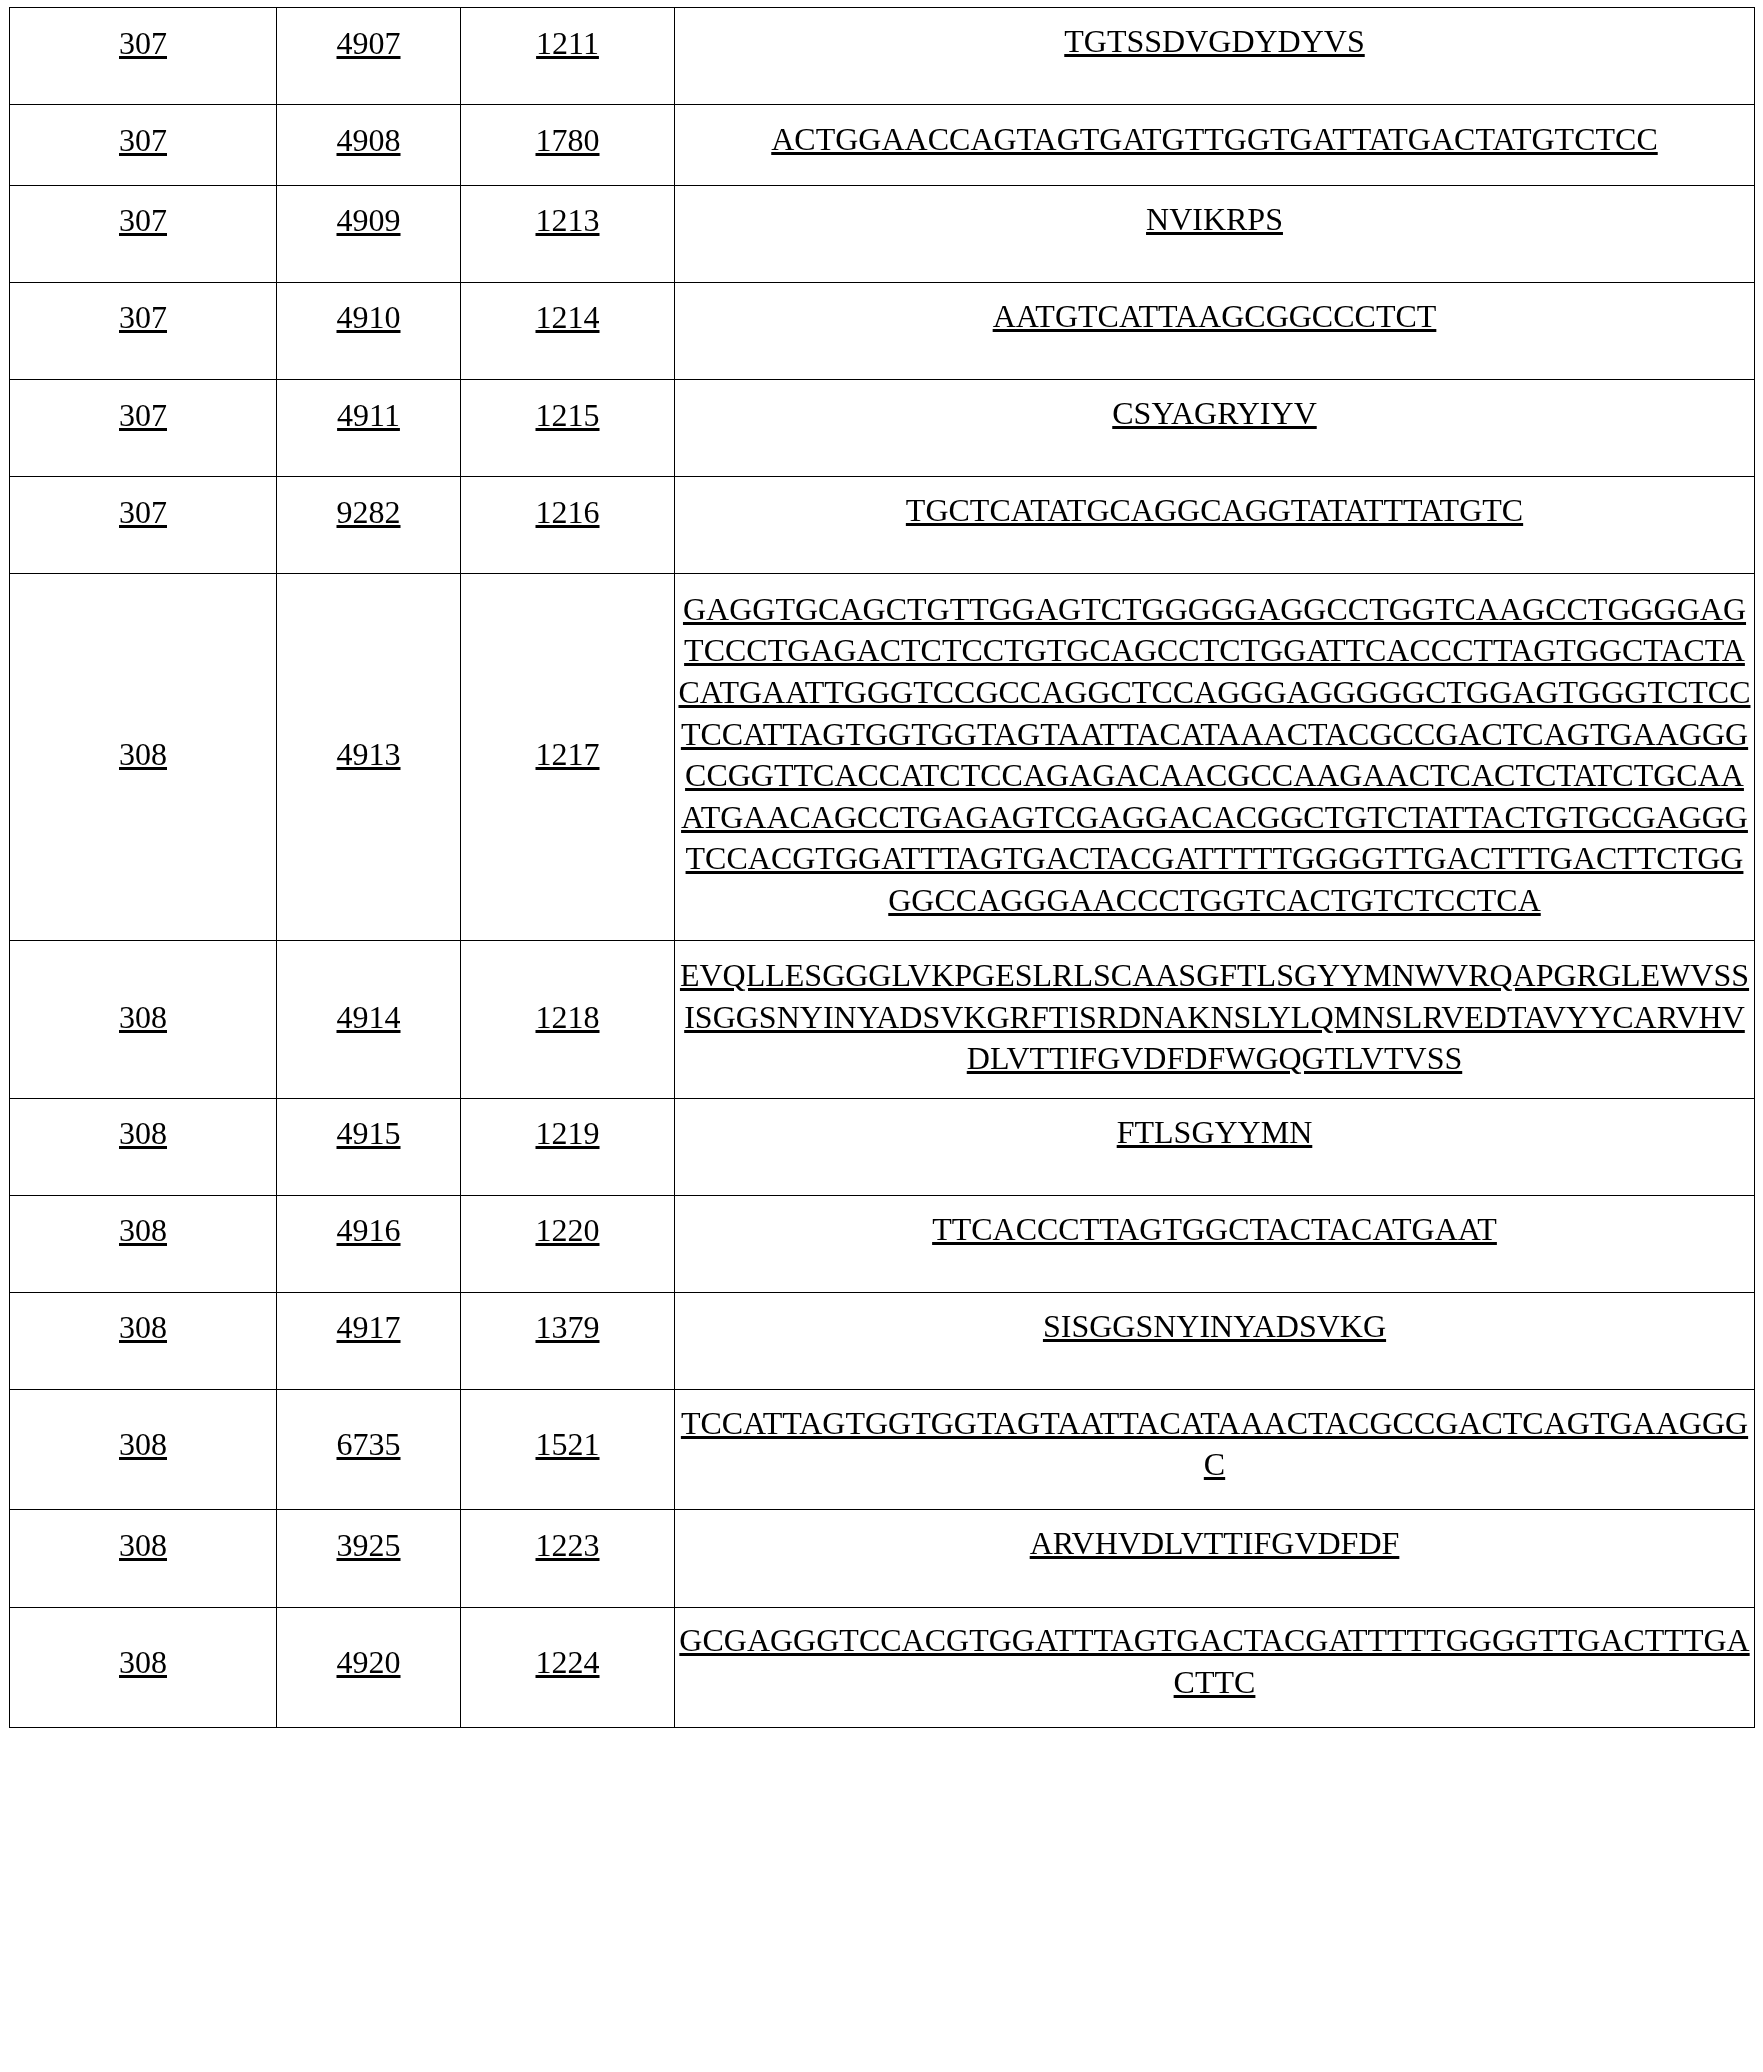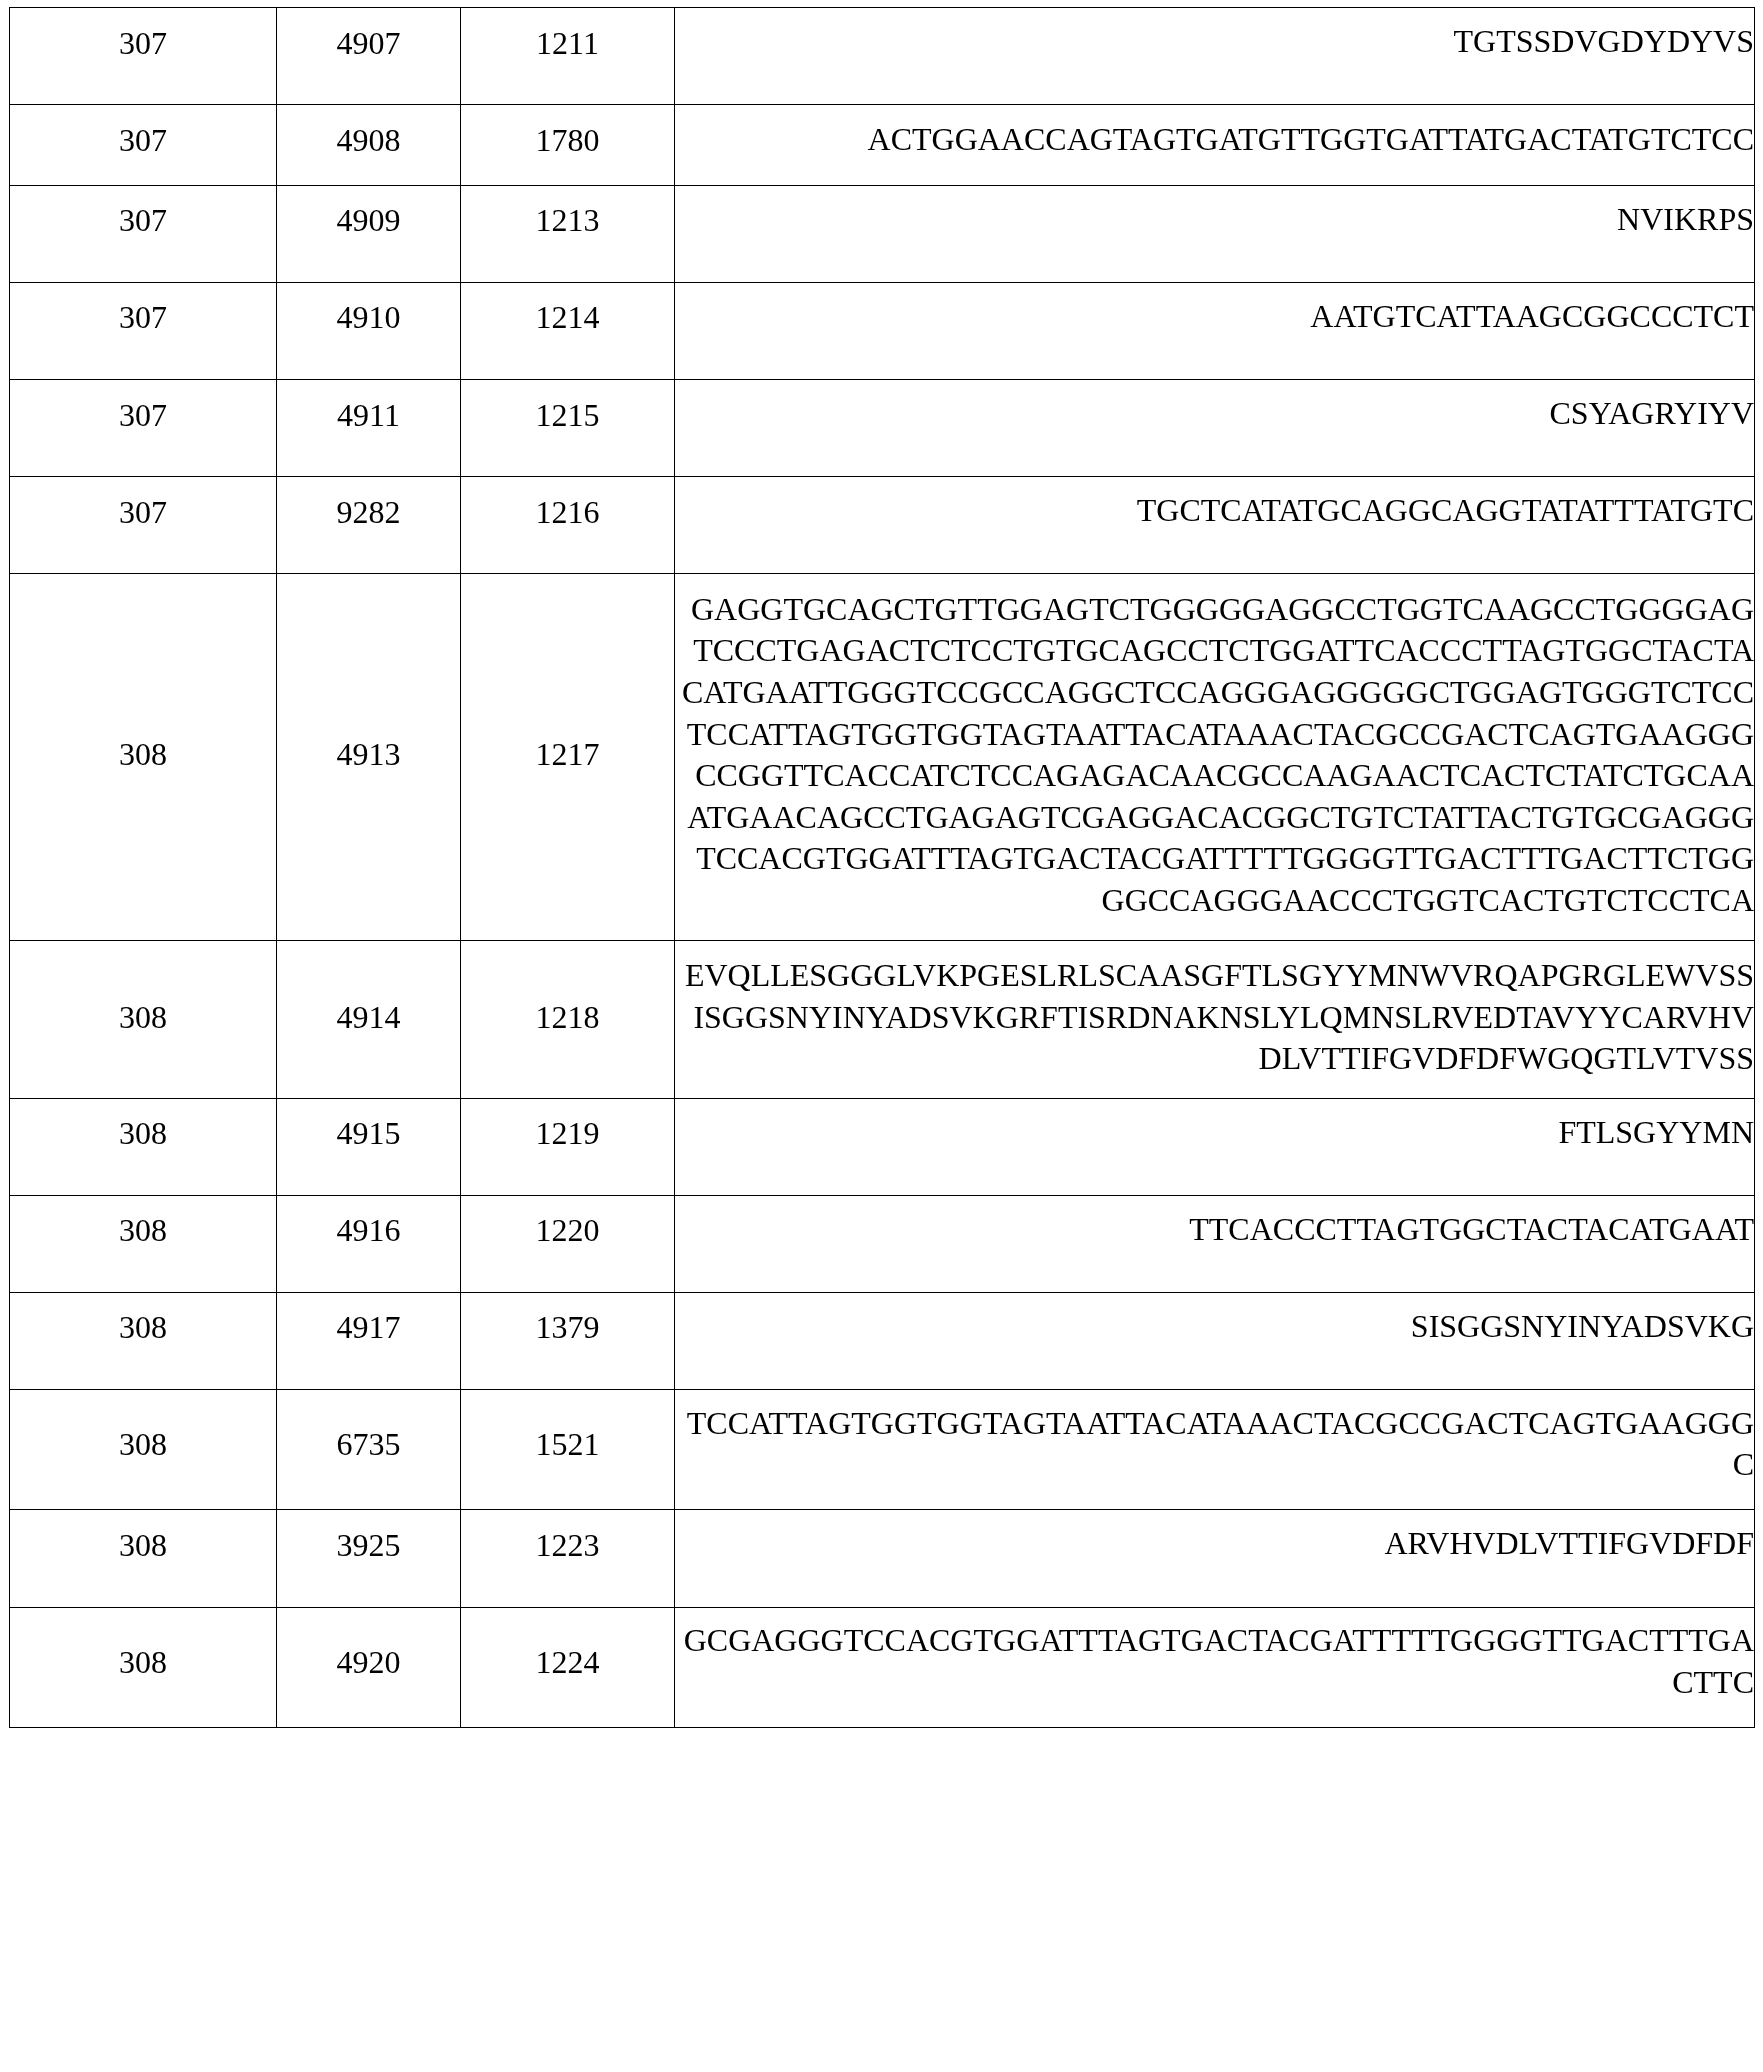--- a/index.html
+++ b/index.html
@@ -23,20 +23,21 @@
     box-sizing: border-box;
   }
   table.seq-table {
     position: absolute;
     left: 9px;
     top: 7.2px;
     width: 1745px;
     border-collapse: collapse;
     table-layout: fixed;
     background: #ffffff;
+    text-decoration: underline;
   }
   table.seq-table td {
     border: 1.8px solid #000000;
     vertical-align: middle;
     font-size: 32px;
     line-height: 1.30;
     padding: 0;
     background: #ffffff;
   }
   
@@ -44,21 +45,21 @@
   col.c-num1    { width: 184px; }
   col.c-num2    { width: 214px; }
   col.c-seq     { width: 1080px; }
 
   td.num-cell {
     text-align: center;
     padding: 16.3px 5.4px 27px 5.4px;
     white-space: nowrap;
   }
   td.seq-cell {
-    text-align: right;
+    text-align: center;
     padding: 12.7px 11px 27px 16.3px;
     word-break: break-all;
     overflow-wrap: anywhere;
   }
   td.seq-cell .seq-text {
     display: block;
     letter-spacing: 0px;
     word-spacing: 0px;
   }
   

